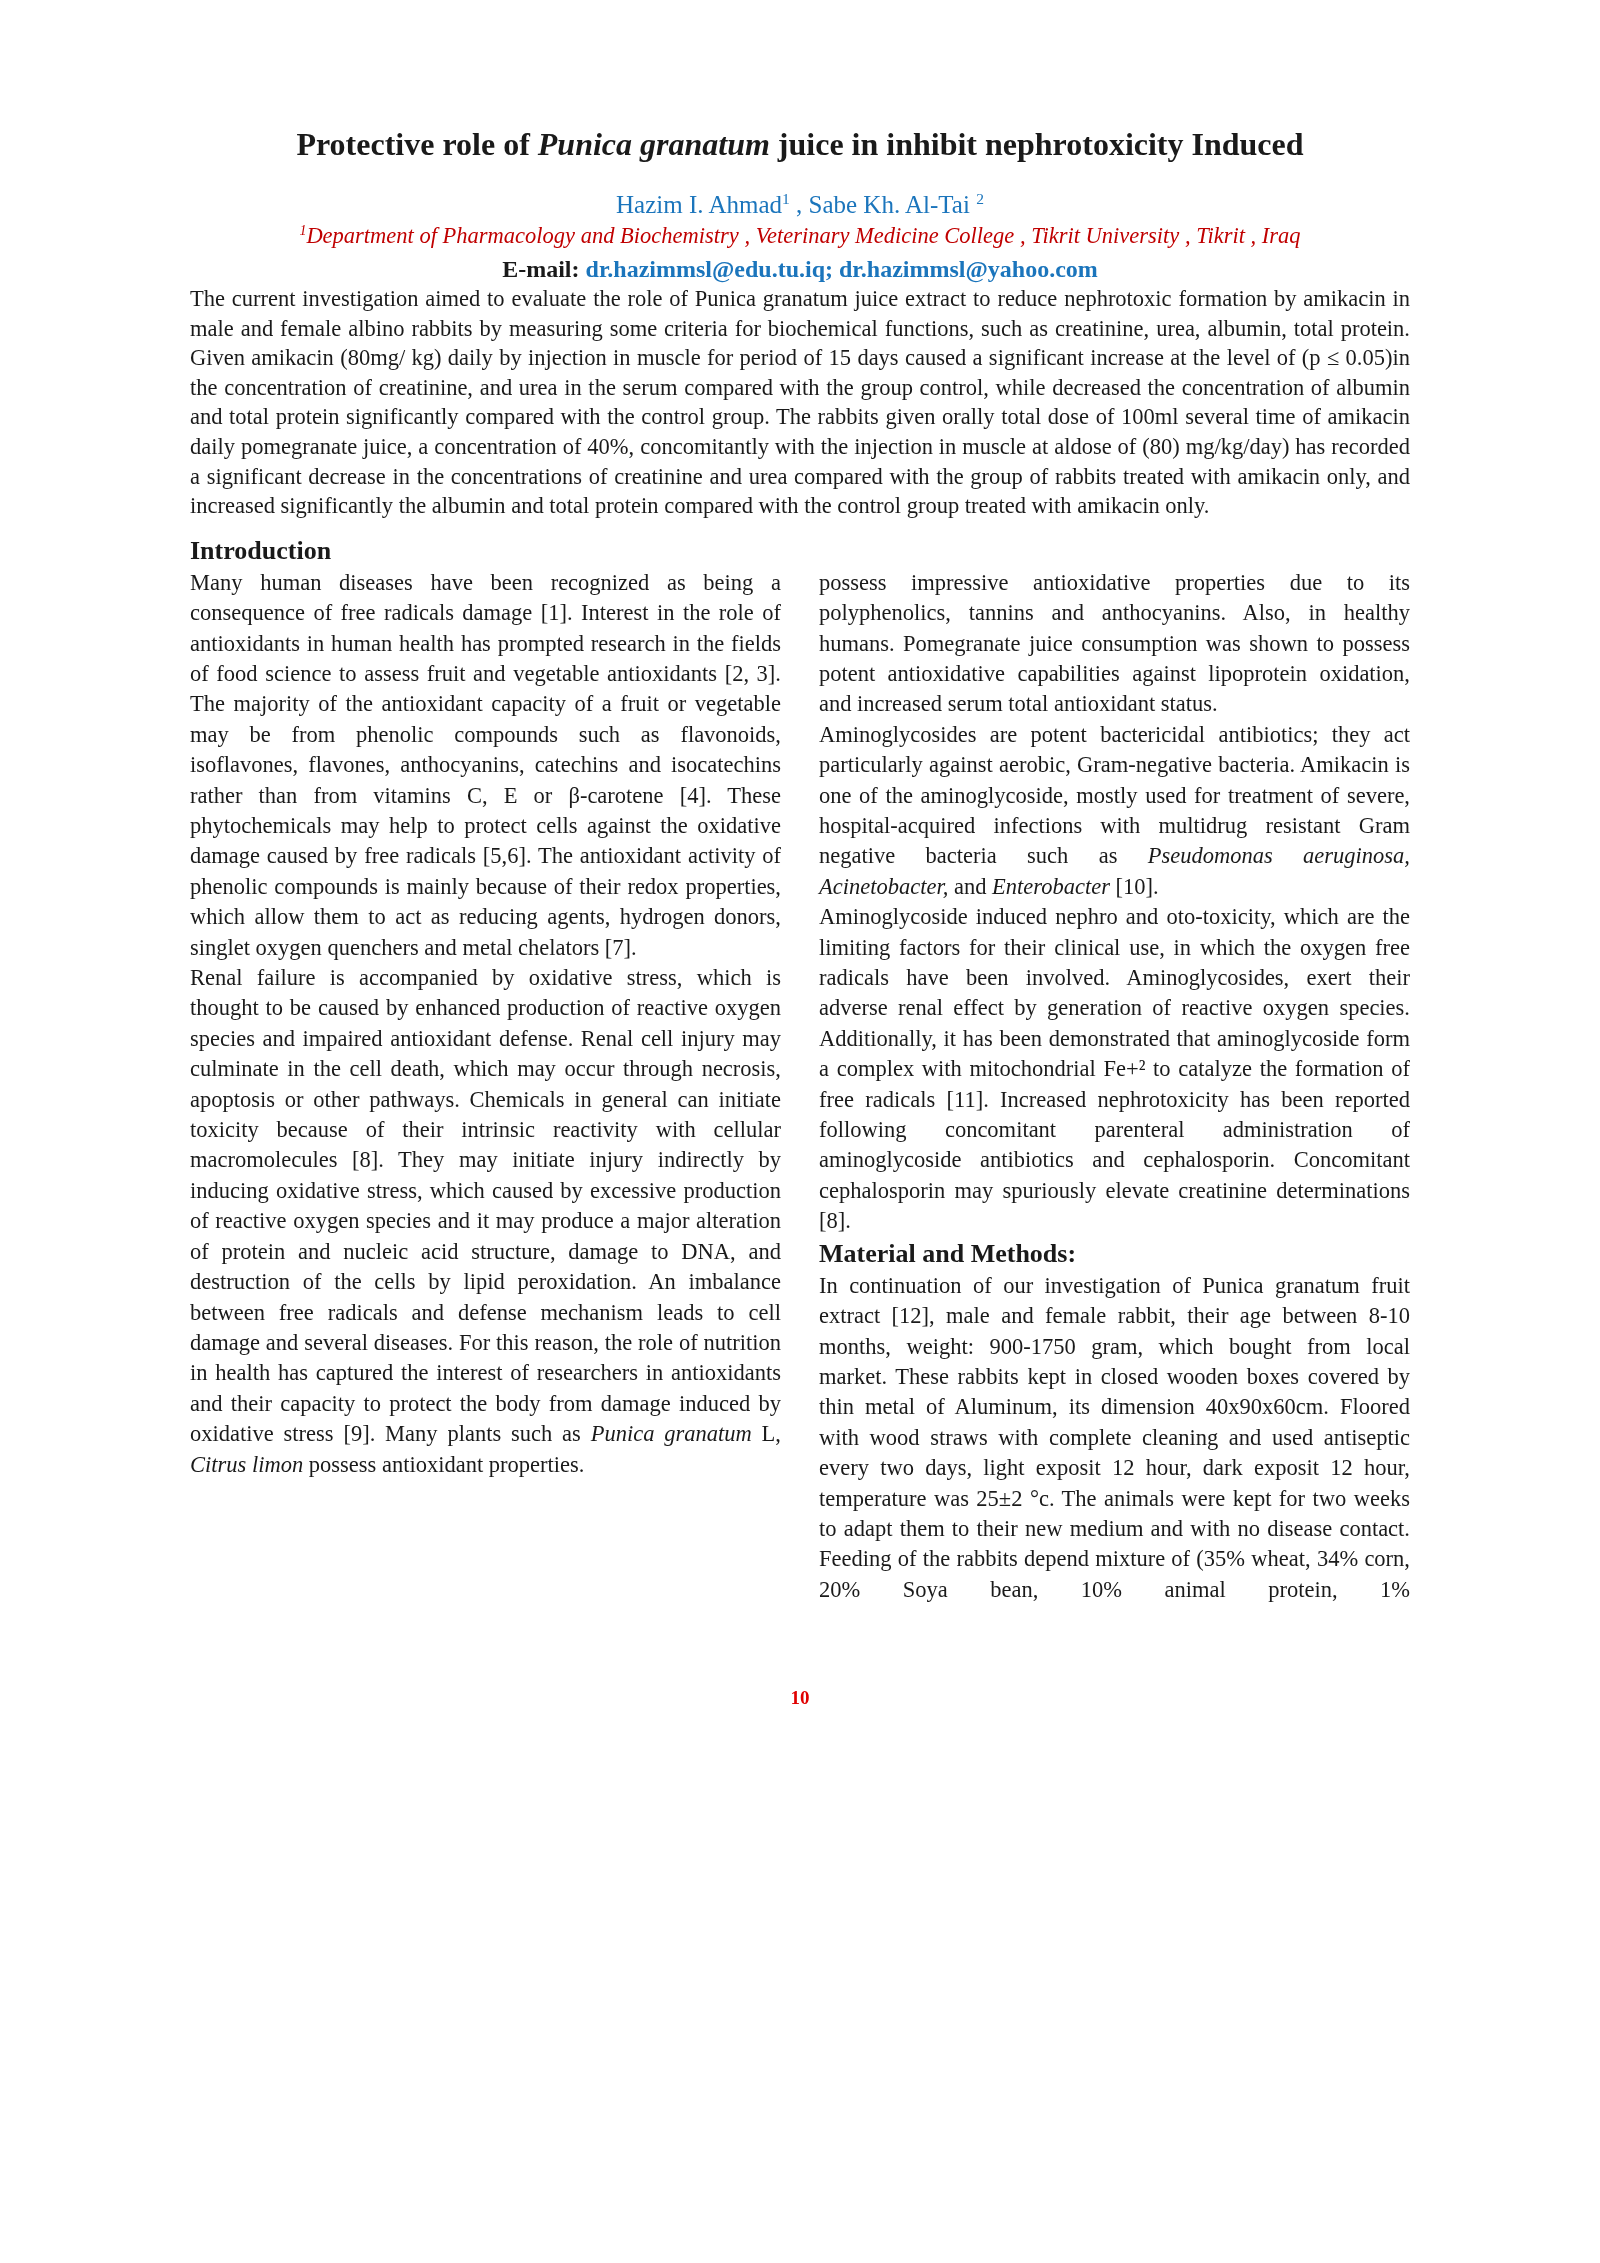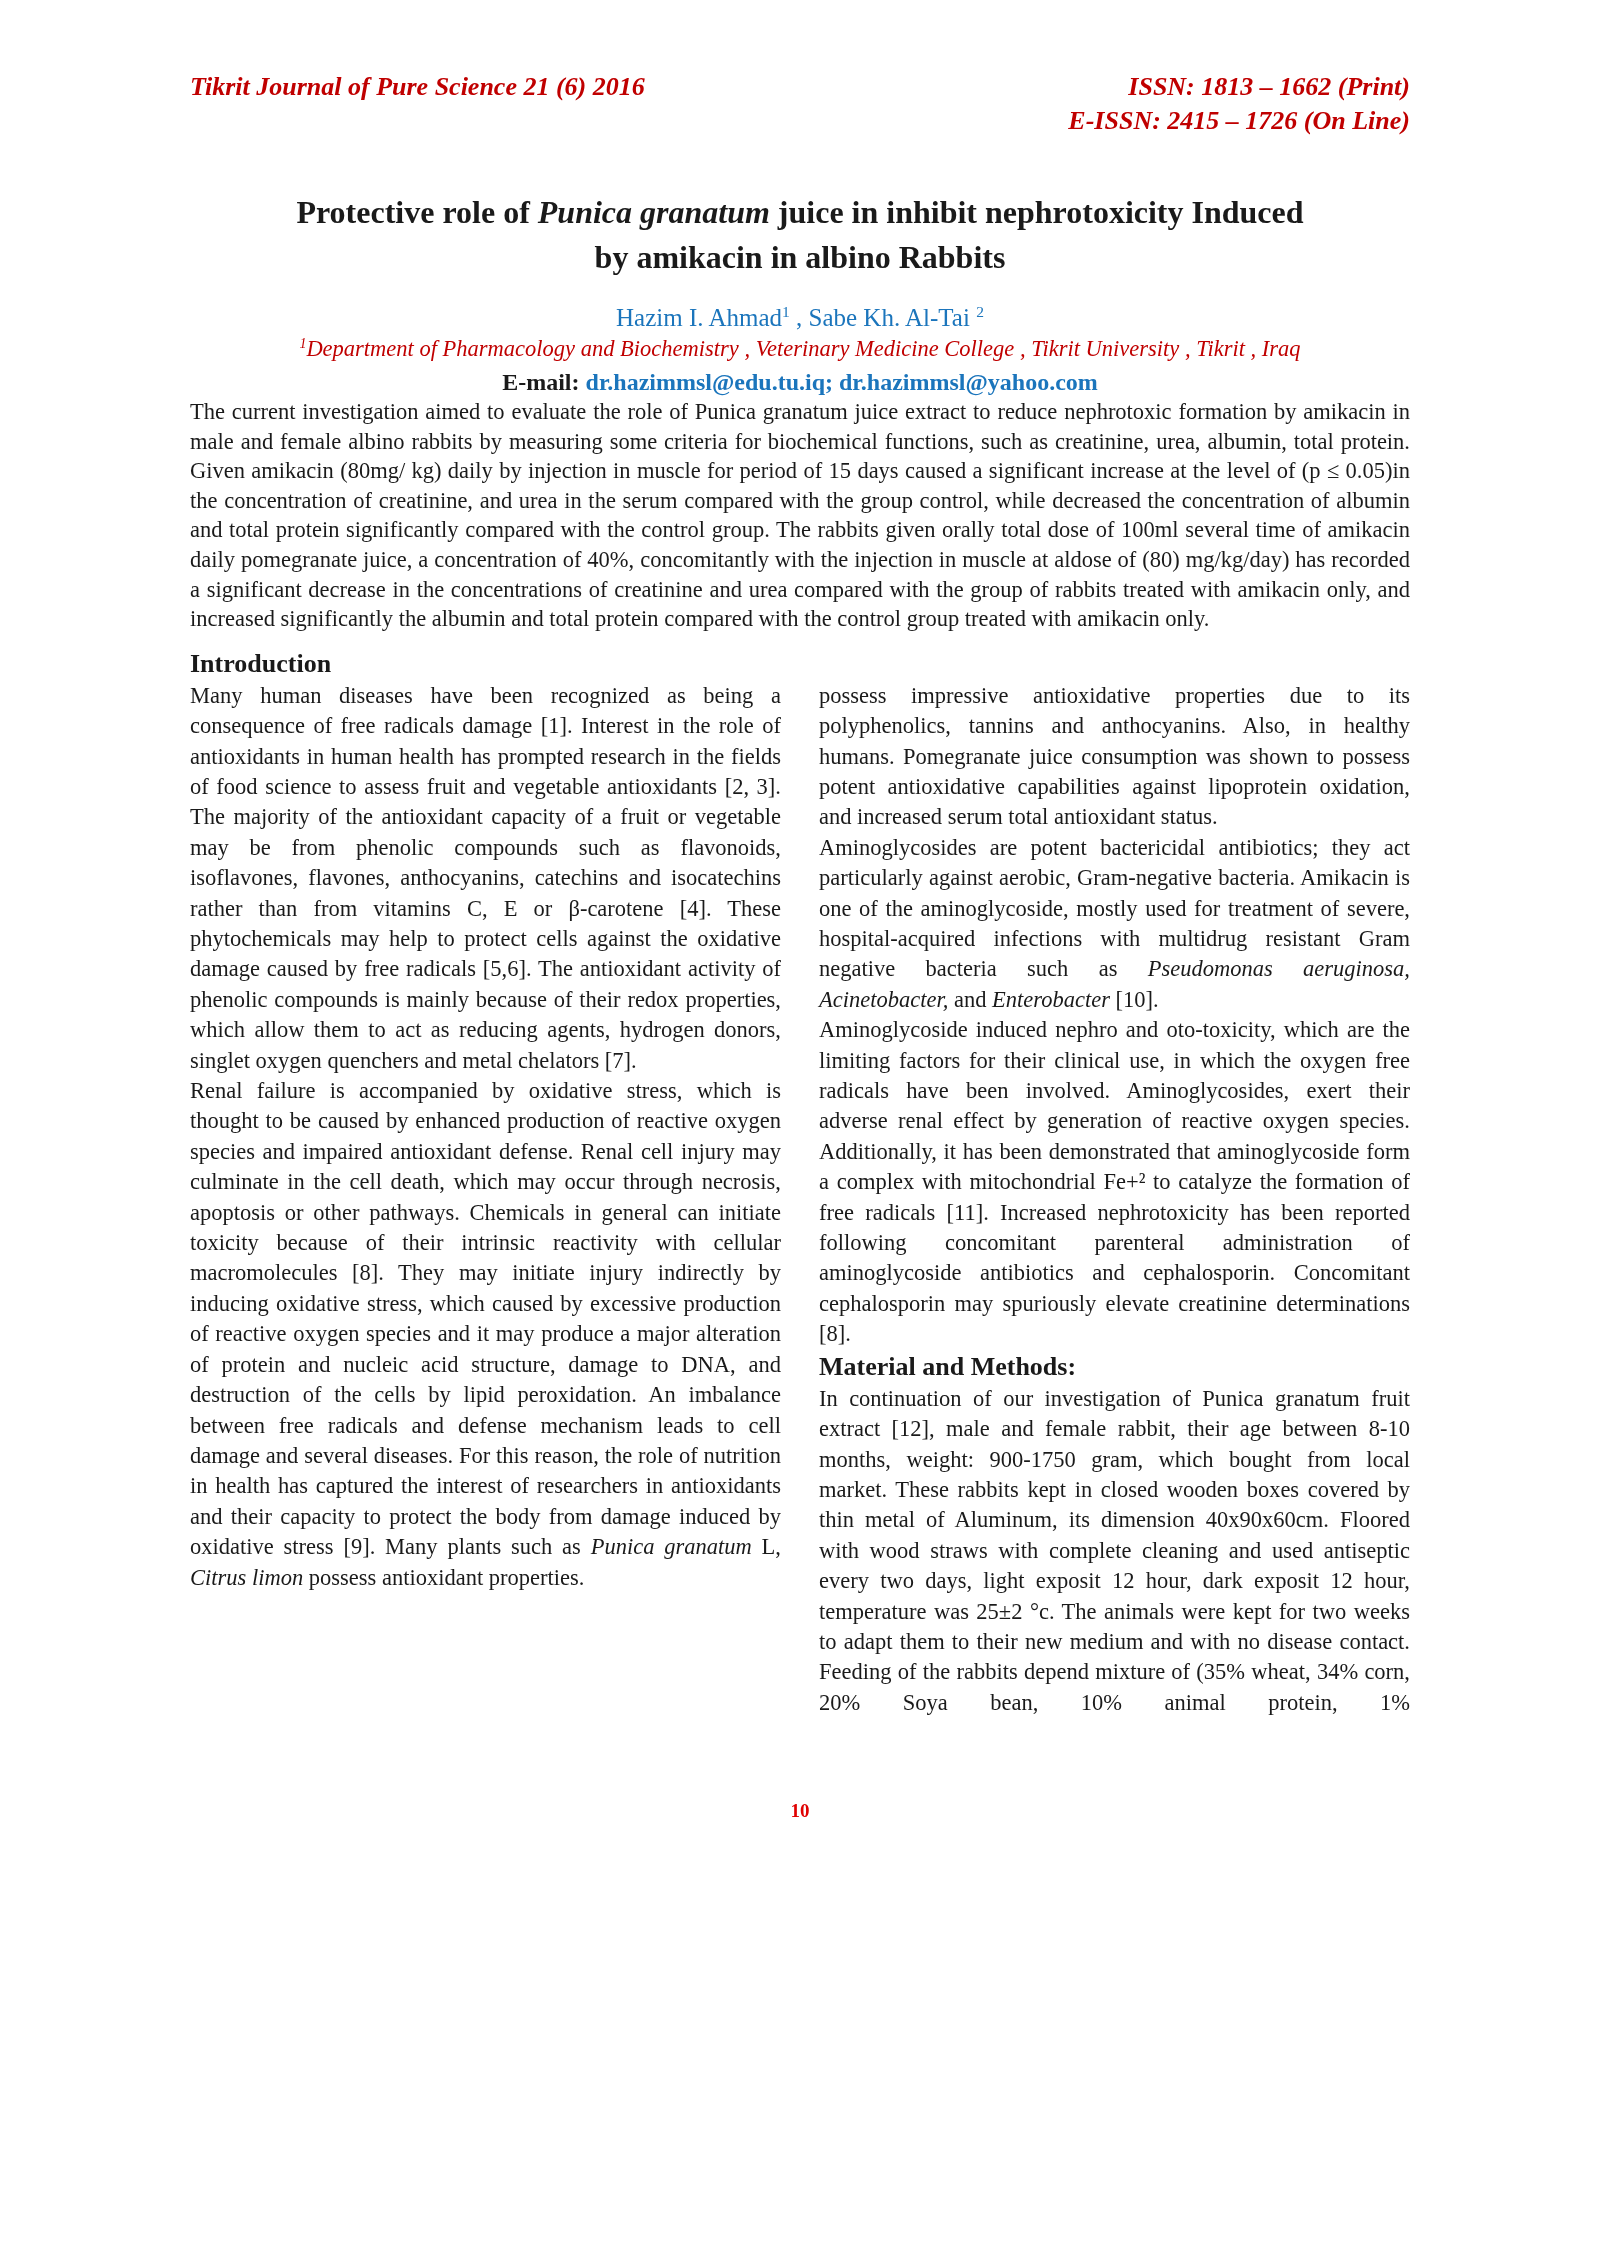--- a/index.html
+++ b/index.html
@@ -111,31 +111,23 @@
     font-weight: bold;
     font-size: 19px;
     margin-top: 82px;
   }
 </style>
 </head>
 <body>
 
 <div class="page">
 
-  <div class="page-header">
-    <div>Tikrit Journal of Pure Science 21 (6) 2016</div>
-    <div class="issn-block">
-      <div>ISSN: 1813 – 1662 (Print)</div>
-      <div>E-ISSN: 2415 – 1726 (On Line)</div>
-    </div>
-  </div>
 
   <div class="article-title">
     <div>Protective role of <span style="font-style: italic;">Punica granatum</span> juice in inhibit nephrotoxicity Induced</div>
-    <div>by amikacin in albino Rabbits</div>
   </div>
 
   <div class="authors-line">Hazim I. Ahmad<sup>1</sup> , Sabe Kh. Al-Tai <sup>2</sup></div>
 
   <div class="affiliation"><sup>1</sup>Department of Pharmacology and Biochemistry , Veterinary Medicine College , Tikrit University ,  Tikrit , Iraq</div>
 
   <div class="email-line">
     <span>E-mail: </span><span class="email-value">dr.hazimmsl@edu.tu.iq; dr.hazimmsl@yahoo.com</span>
   </div>
 

